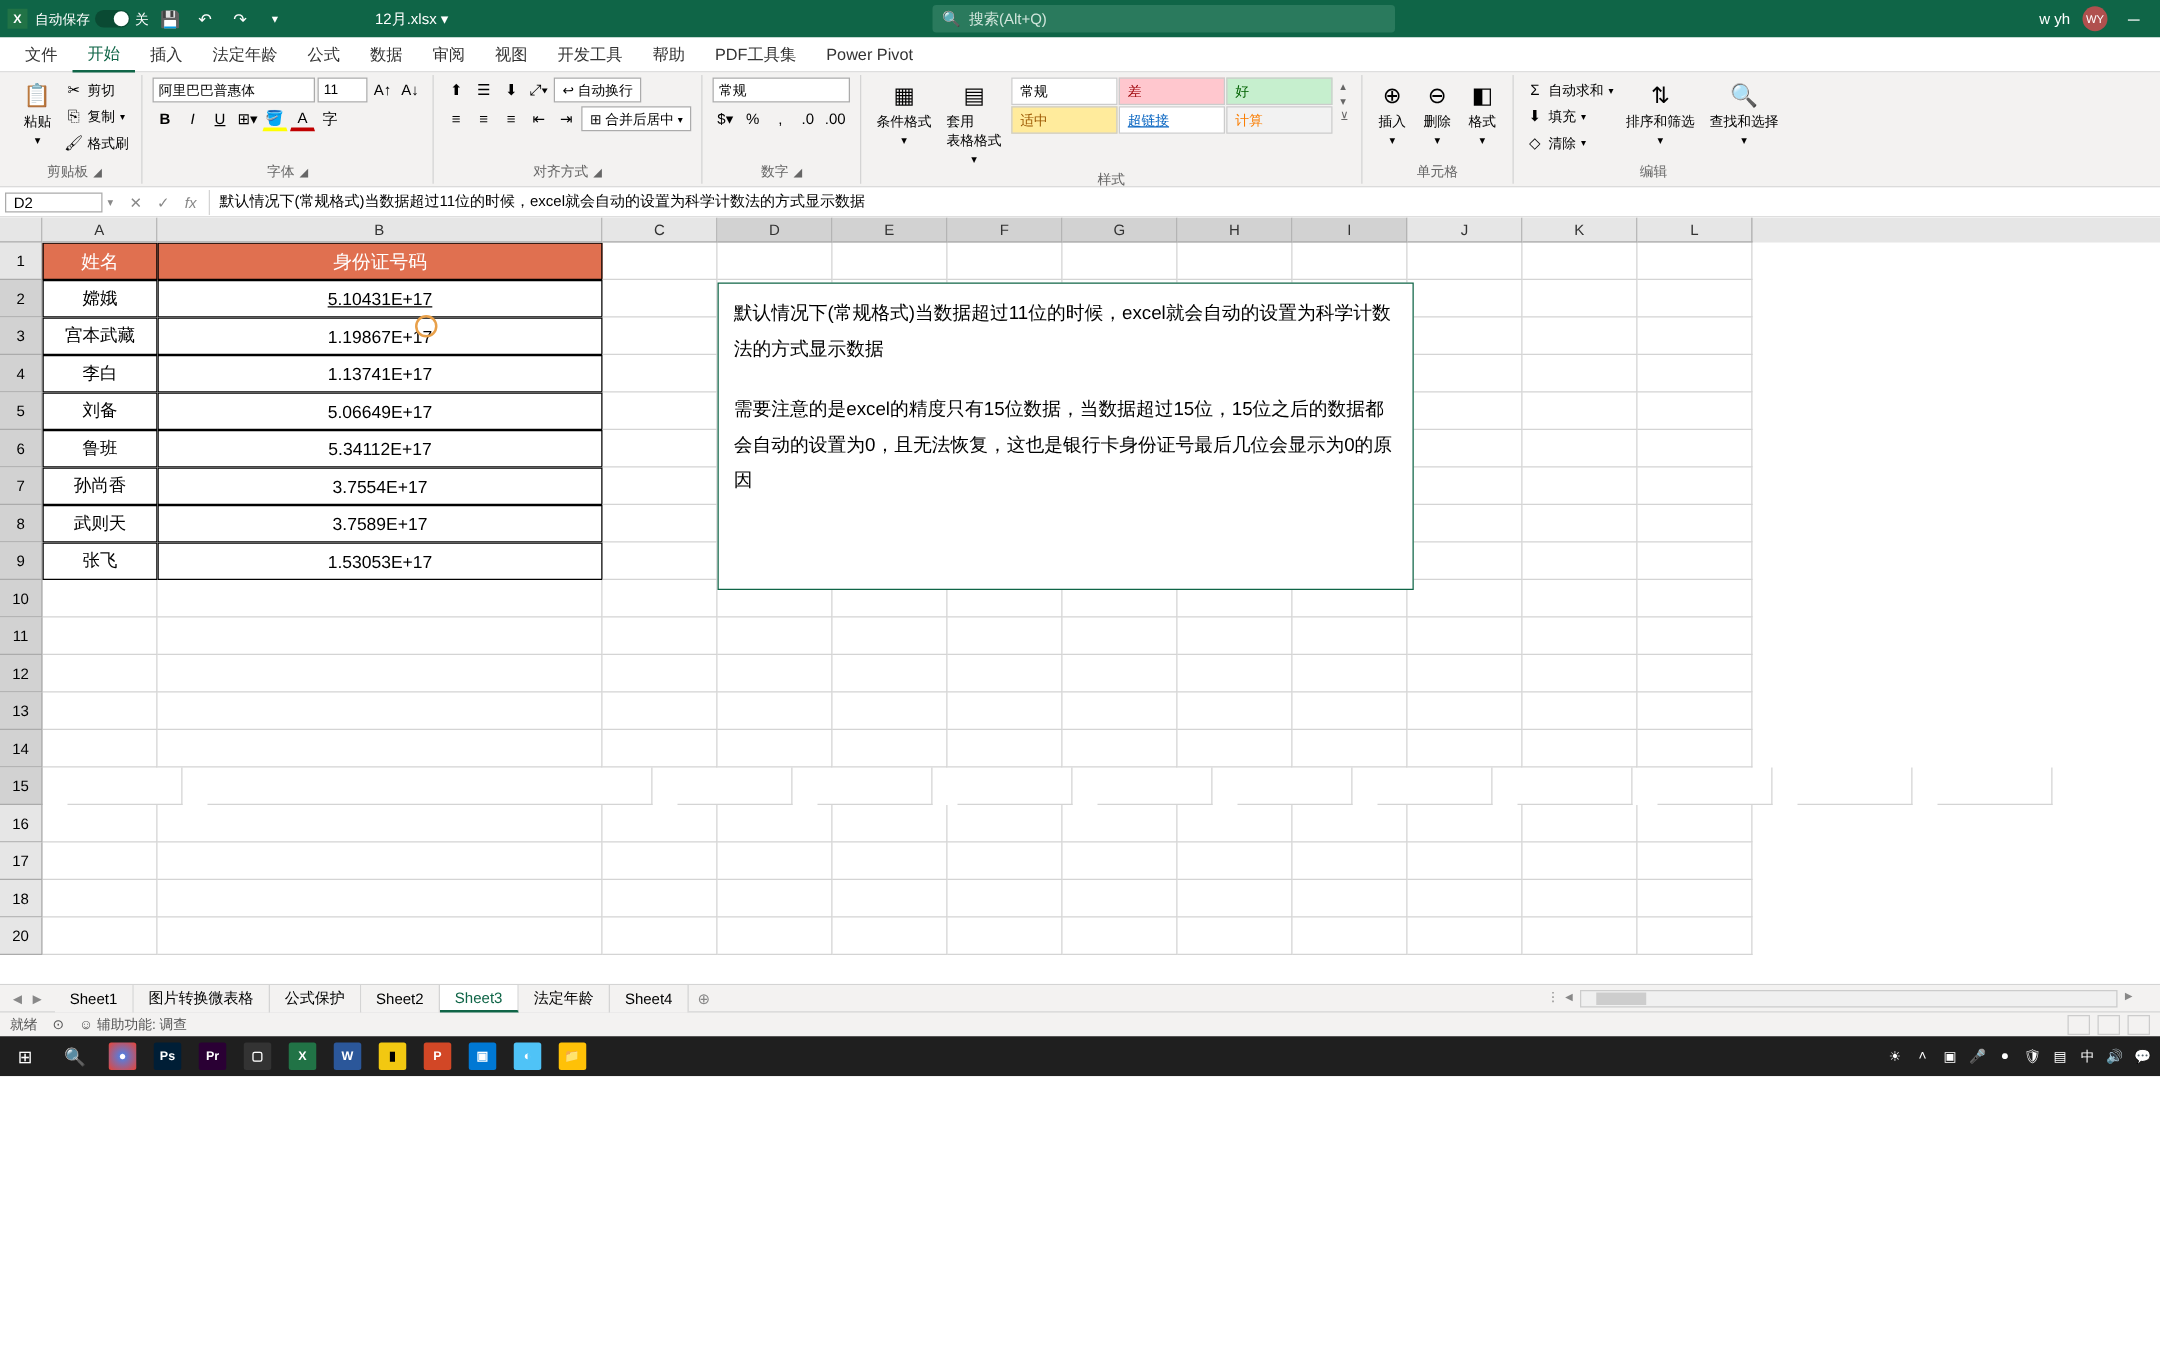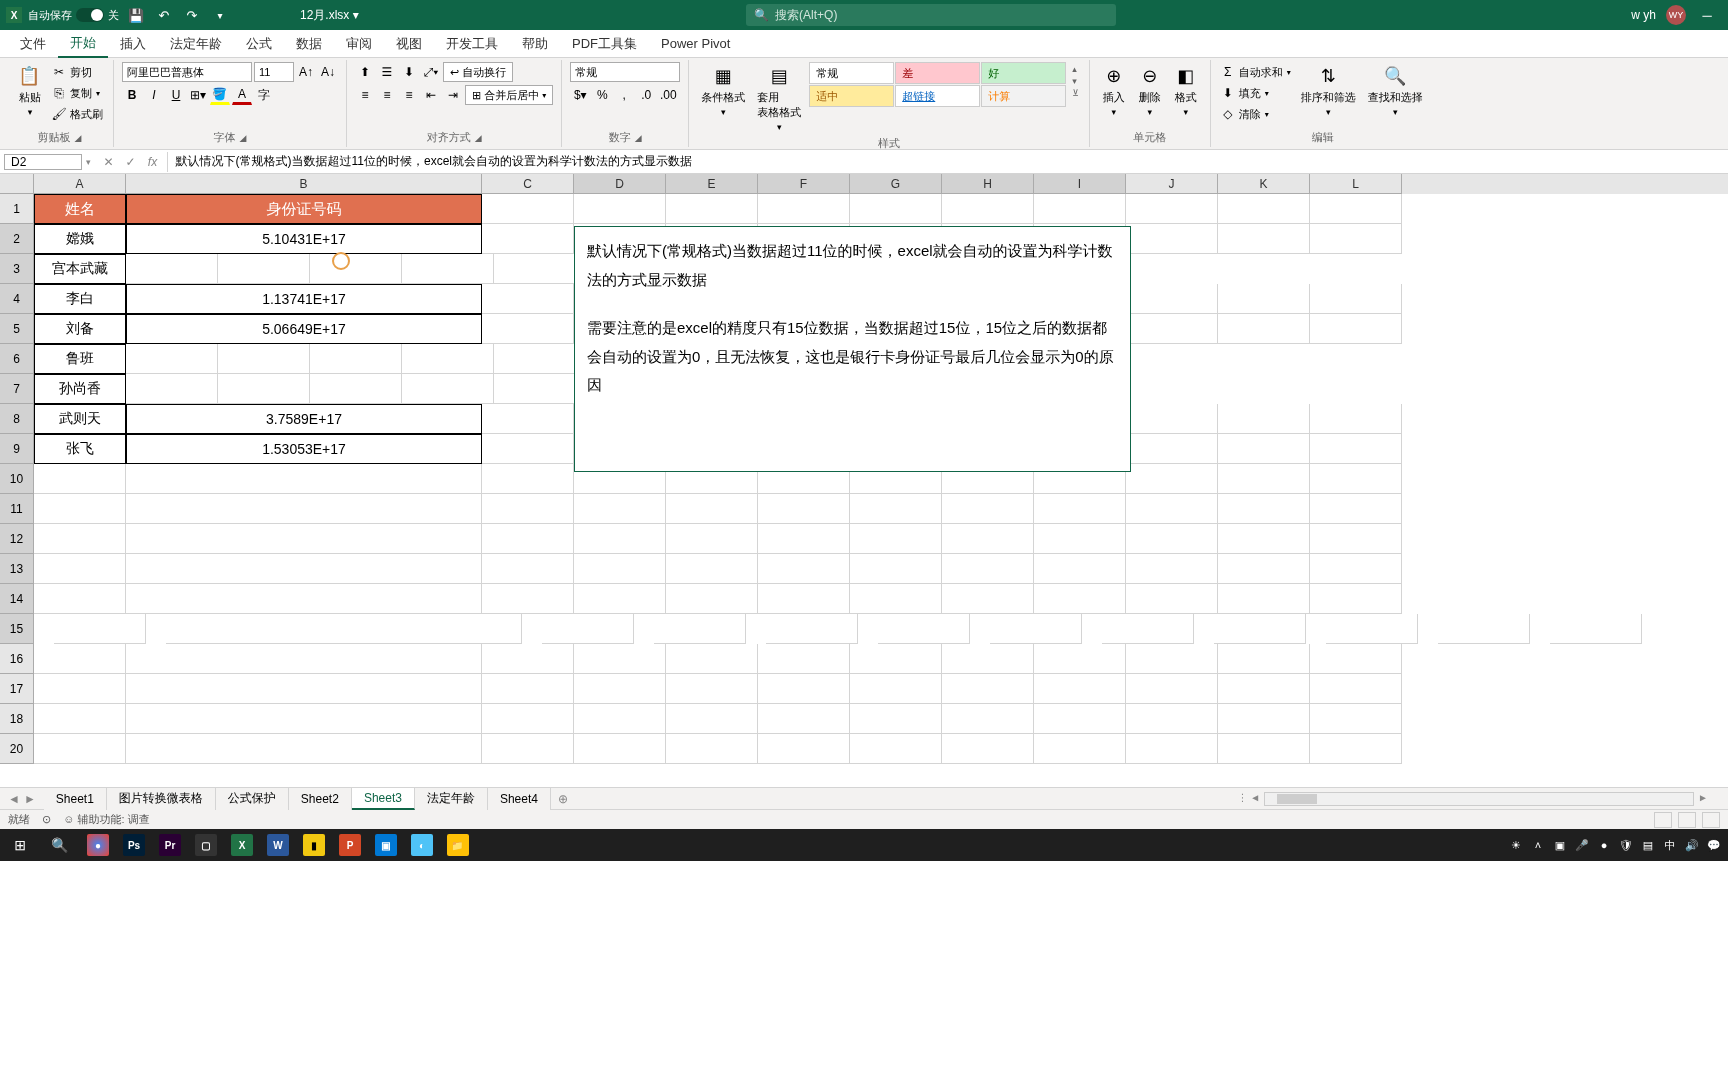--- a/index.html
+++ b/index.html
@@ -388,35 +388,36 @@
         <div class="cell" style="width: 92px;"></div>
         <div class="cell" style="width: 92px;"></div>
         <div class="cell" style="width: 92px;"></div>
         <div class="cell" style="width: 92px;"></div>
         <div class="cell" style="width: 92px;"></div>
         <div class="cell" style="width: 92px;"></div>
       </div>
       <div class="row" style="height: 30px;">
         <div class="row-h sel">2</div>
         <div class="cell data-cell" style="width: 92px;">嫦娥</div>
-        <div class="cell data-cell" style="width: 356px;">5.10431E+17</div>
+        <div class="cell data-cell" style="width: 356px; text-decoration: underline;">5.10431E+17</div>
         <div class="cell" style="width: 92px;"></div>
         <div class="cell" style="width: 92px;"></div>
         <div class="cell" style="width: 92px;"></div>
         <div class="cell" style="width: 92px;"></div>
         <div class="cell" style="width: 92px;"></div>
         <div class="cell" style="width: 92px;"></div>
         <div class="cell" style="width: 92px;"></div>
         <div class="cell" style="width: 92px;"></div>
         <div class="cell" style="width: 92px;"></div>
         <div class="cell" style="width: 92px;"></div>
       </div>
       <div class="row" style="height: 30px;">
         <div class="row-h sel">3</div>
         <div class="cell data-cell" style="width: 92px;">宫本武藏</div>
+        <div class="cell data-cell" style="width: 356px;">1.19867E+17</div>
         <div class="cell" style="width: 92px;"></div>
         <div class="cell" style="width: 92px;"></div>
         <div class="cell" style="width: 92px;"></div>
         <div class="cell" style="width: 92px;"></div>
         <div class="cell" style="width: 92px;"></div>
         <div class="cell" style="width: 92px;"></div>
         <div class="cell" style="width: 92px;"></div>
         <div class="cell" style="width: 92px;"></div>
         <div class="cell" style="width: 92px;"></div>
         <div class="cell" style="width: 92px;"></div>
@@ -447,34 +448,36 @@
         <div class="cell" style="width: 92px;"></div>
         <div class="cell" style="width: 92px;"></div>
         <div class="cell" style="width: 92px;"></div>
         <div class="cell" style="width: 92px;"></div>
         <div class="cell" style="width: 92px;"></div>
         <div class="cell" style="width: 92px;"></div>
       </div>
       <div class="row" style="height: 30px;">
         <div class="row-h sel">6</div>
         <div class="cell data-cell" style="width: 92px;">鲁班</div>
+        <div class="cell data-cell" style="width: 356px;">5.34112E+17</div>
         <div class="cell" style="width: 92px;"></div>
         <div class="cell" style="width: 92px;"></div>
         <div class="cell" style="width: 92px;"></div>
         <div class="cell" style="width: 92px;"></div>
         <div class="cell" style="width: 92px;"></div>
         <div class="cell" style="width: 92px;"></div>
         <div class="cell" style="width: 92px;"></div>
         <div class="cell" style="width: 92px;"></div>
         <div class="cell" style="width: 92px;"></div>
         <div class="cell" style="width: 92px;"></div>
       </div>
       <div class="row" style="height: 30px;">
         <div class="row-h sel">7</div>
         <div class="cell data-cell" style="width: 92px;">孙尚香</div>
+        <div class="cell data-cell" style="width: 356px;">3.7554E+17</div>
         <div class="cell" style="width: 92px;"></div>
         <div class="cell" style="width: 92px;"></div>
         <div class="cell" style="width: 92px;"></div>
         <div class="cell" style="width: 92px;"></div>
         <div class="cell" style="width: 92px;"></div>
         <div class="cell" style="width: 92px;"></div>
         <div class="cell" style="width: 92px;"></div>
         <div class="cell" style="width: 92px;"></div>
         <div class="cell" style="width: 92px;"></div>
         <div class="cell" style="width: 92px;"></div>

